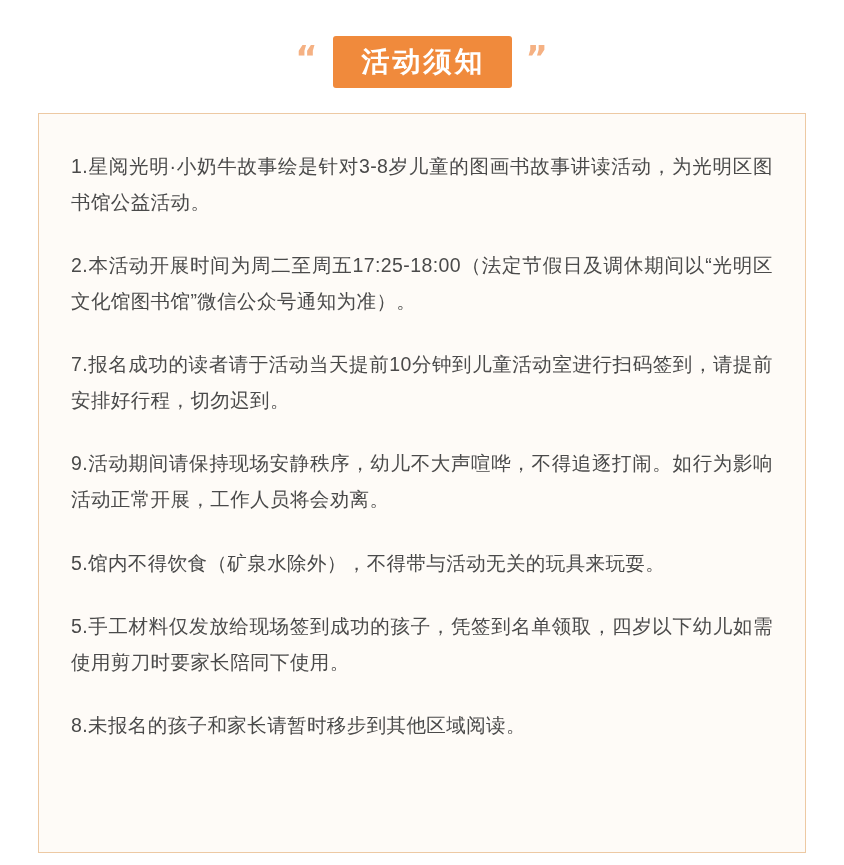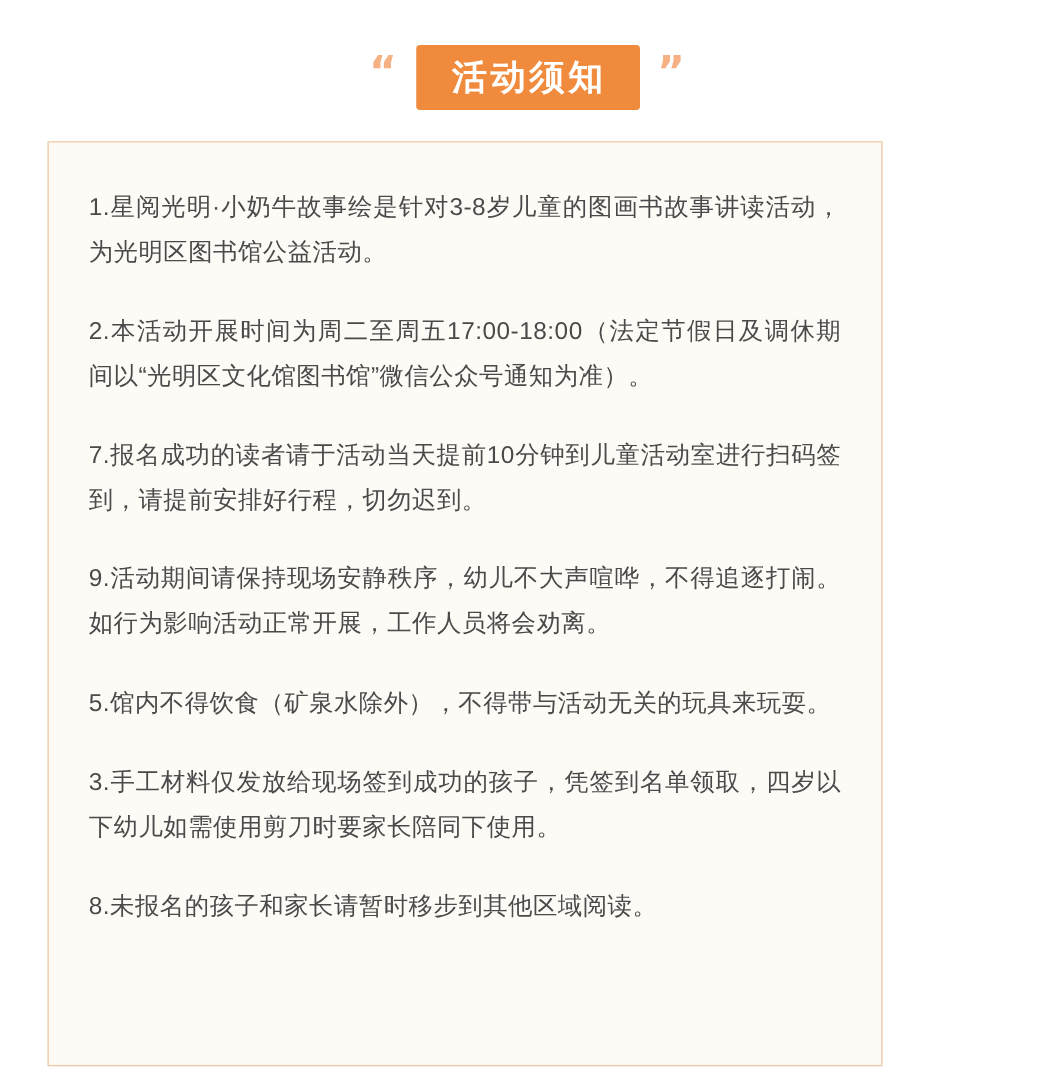--- a/index.html
+++ b/index.html
@@ -52,21 +52,21 @@
     border-radius: 3px;
     line-height: 1;
     white-space: nowrap;
   }
 
   
   .content-box {
     position: absolute;
     left: 38px;
     top: 113px;
-    width: 668px;
+    width: 768px;
     height: 740px;
     box-sizing: border-box;
     border: 1px solid #edc9a3;
     background: #fefbf7;
     padding: 34px 32px 20px 32px;
     overflow: hidden;
   }
   .rule {
     color: #4a4a4a;
     font-size: 19.5px;
@@ -84,21 +84,21 @@
 <div class="page">
 
   <div class="header">
     <span class="quote-mark quote-left">“</span>
     <span class="title-badge">活动须知</span>
     <span class="quote-mark quote-right">”</span>
   </div>
 
   <div class="content-box">
     <p class="rule">1.星阅光明·小奶牛故事绘是针对3-8岁儿童的图画书故事讲读活动，为光明区图书馆公益活动。</p>
-    <p class="rule">2.本活动开展时间为周二至周五17:00-18:00（法定节假日及调休期间以“光明区文化馆图书馆”微信公众号通知为准）。</p>
+    <p class="rule">2.本活动开展时间为周二至周五17:25-18:00（法定节假日及调休期间以“光明区文化馆图书馆”微信公众号通知为准）。</p>
     <p class="rule">7.报名成功的读者请于活动当天提前10分钟到儿童活动室进行扫码签到，请提前安排好行程，切勿迟到。</p>
     <p class="rule">9.活动期间请保持现场安静秩序，幼儿不大声喧哗，不得追逐打闹。如行为影响活动正常开展，工作人员将会劝离。</p>
     <p class="rule">5.馆内不得饮食（矿泉水除外），不得带与活动无关的玩具来玩耍。</p>
-    <p class="rule">3.手工材料仅发放给现场签到成功的孩子，凭签到名单领取，四岁以下幼儿如需使用剪刀时要家长陪同下使用。</p>
+    <p class="rule">5.手工材料仅发放给现场签到成功的孩子，凭签到名单领取，四岁以下幼儿如需使用剪刀时要家长陪同下使用。</p>
     <p class="rule">8.未报名的孩子和家长请暂时移步到其他区域阅读。</p>
   </div>
 
 </div>
 
 </body></html>

